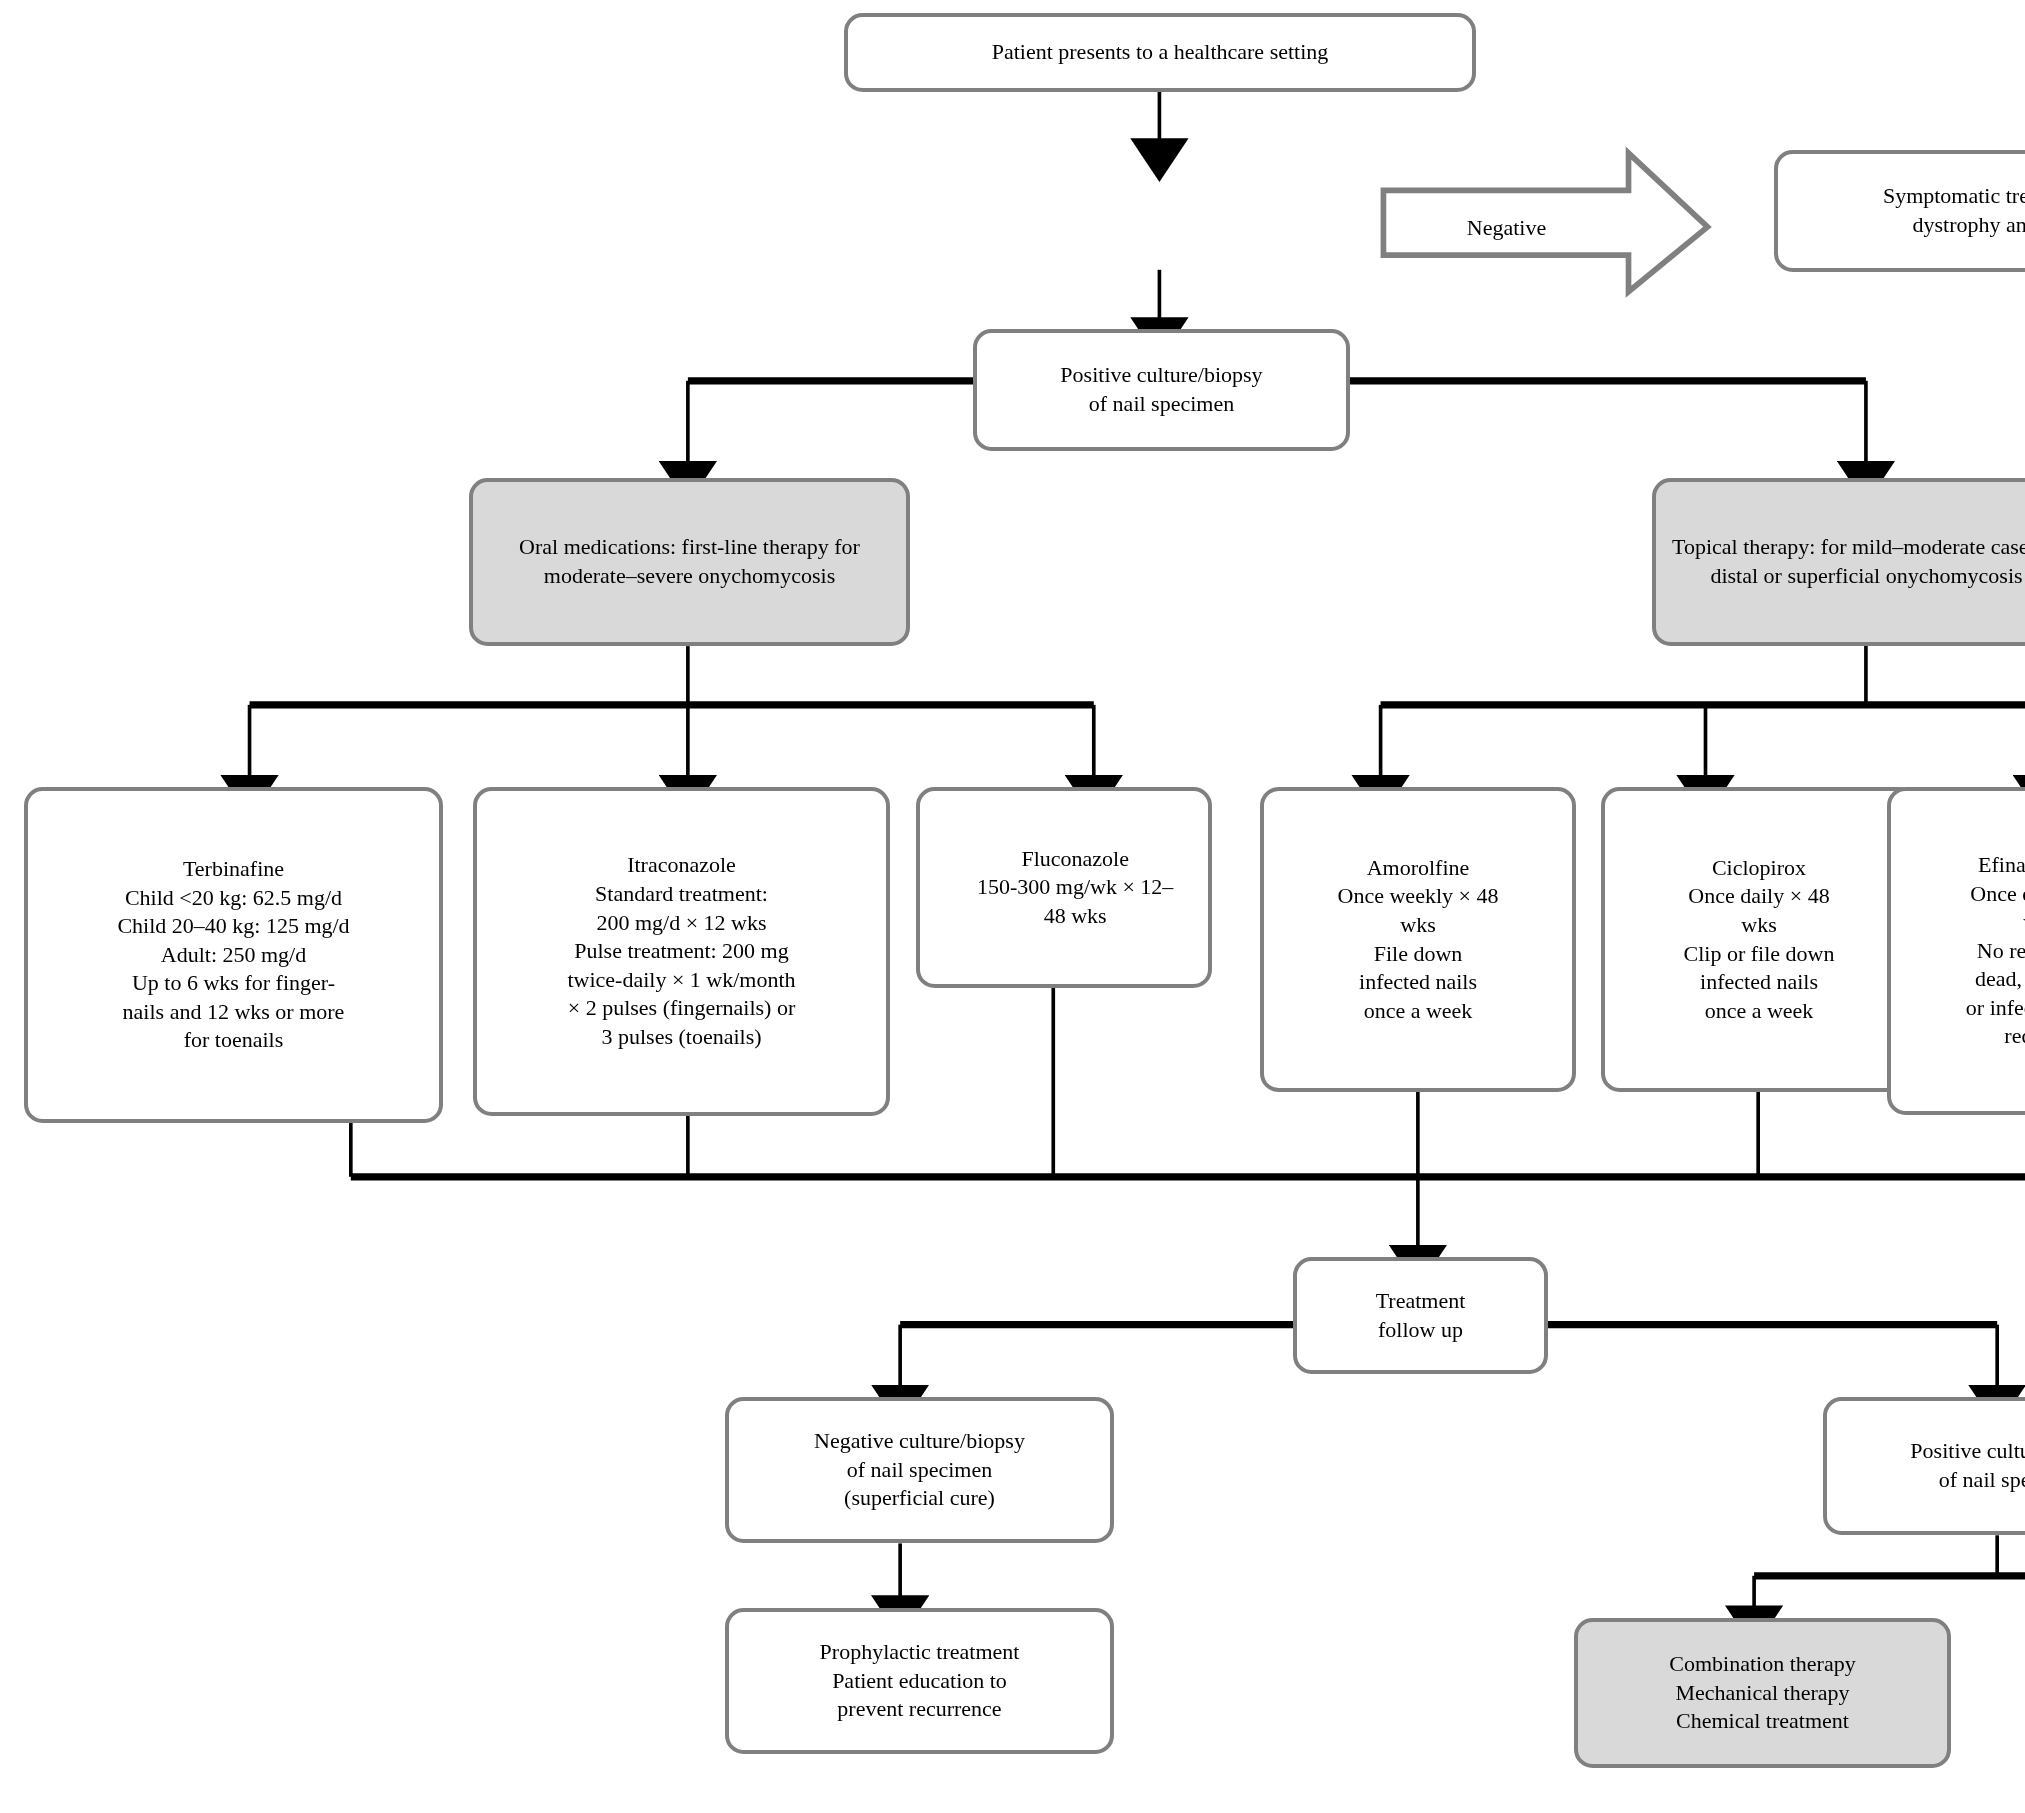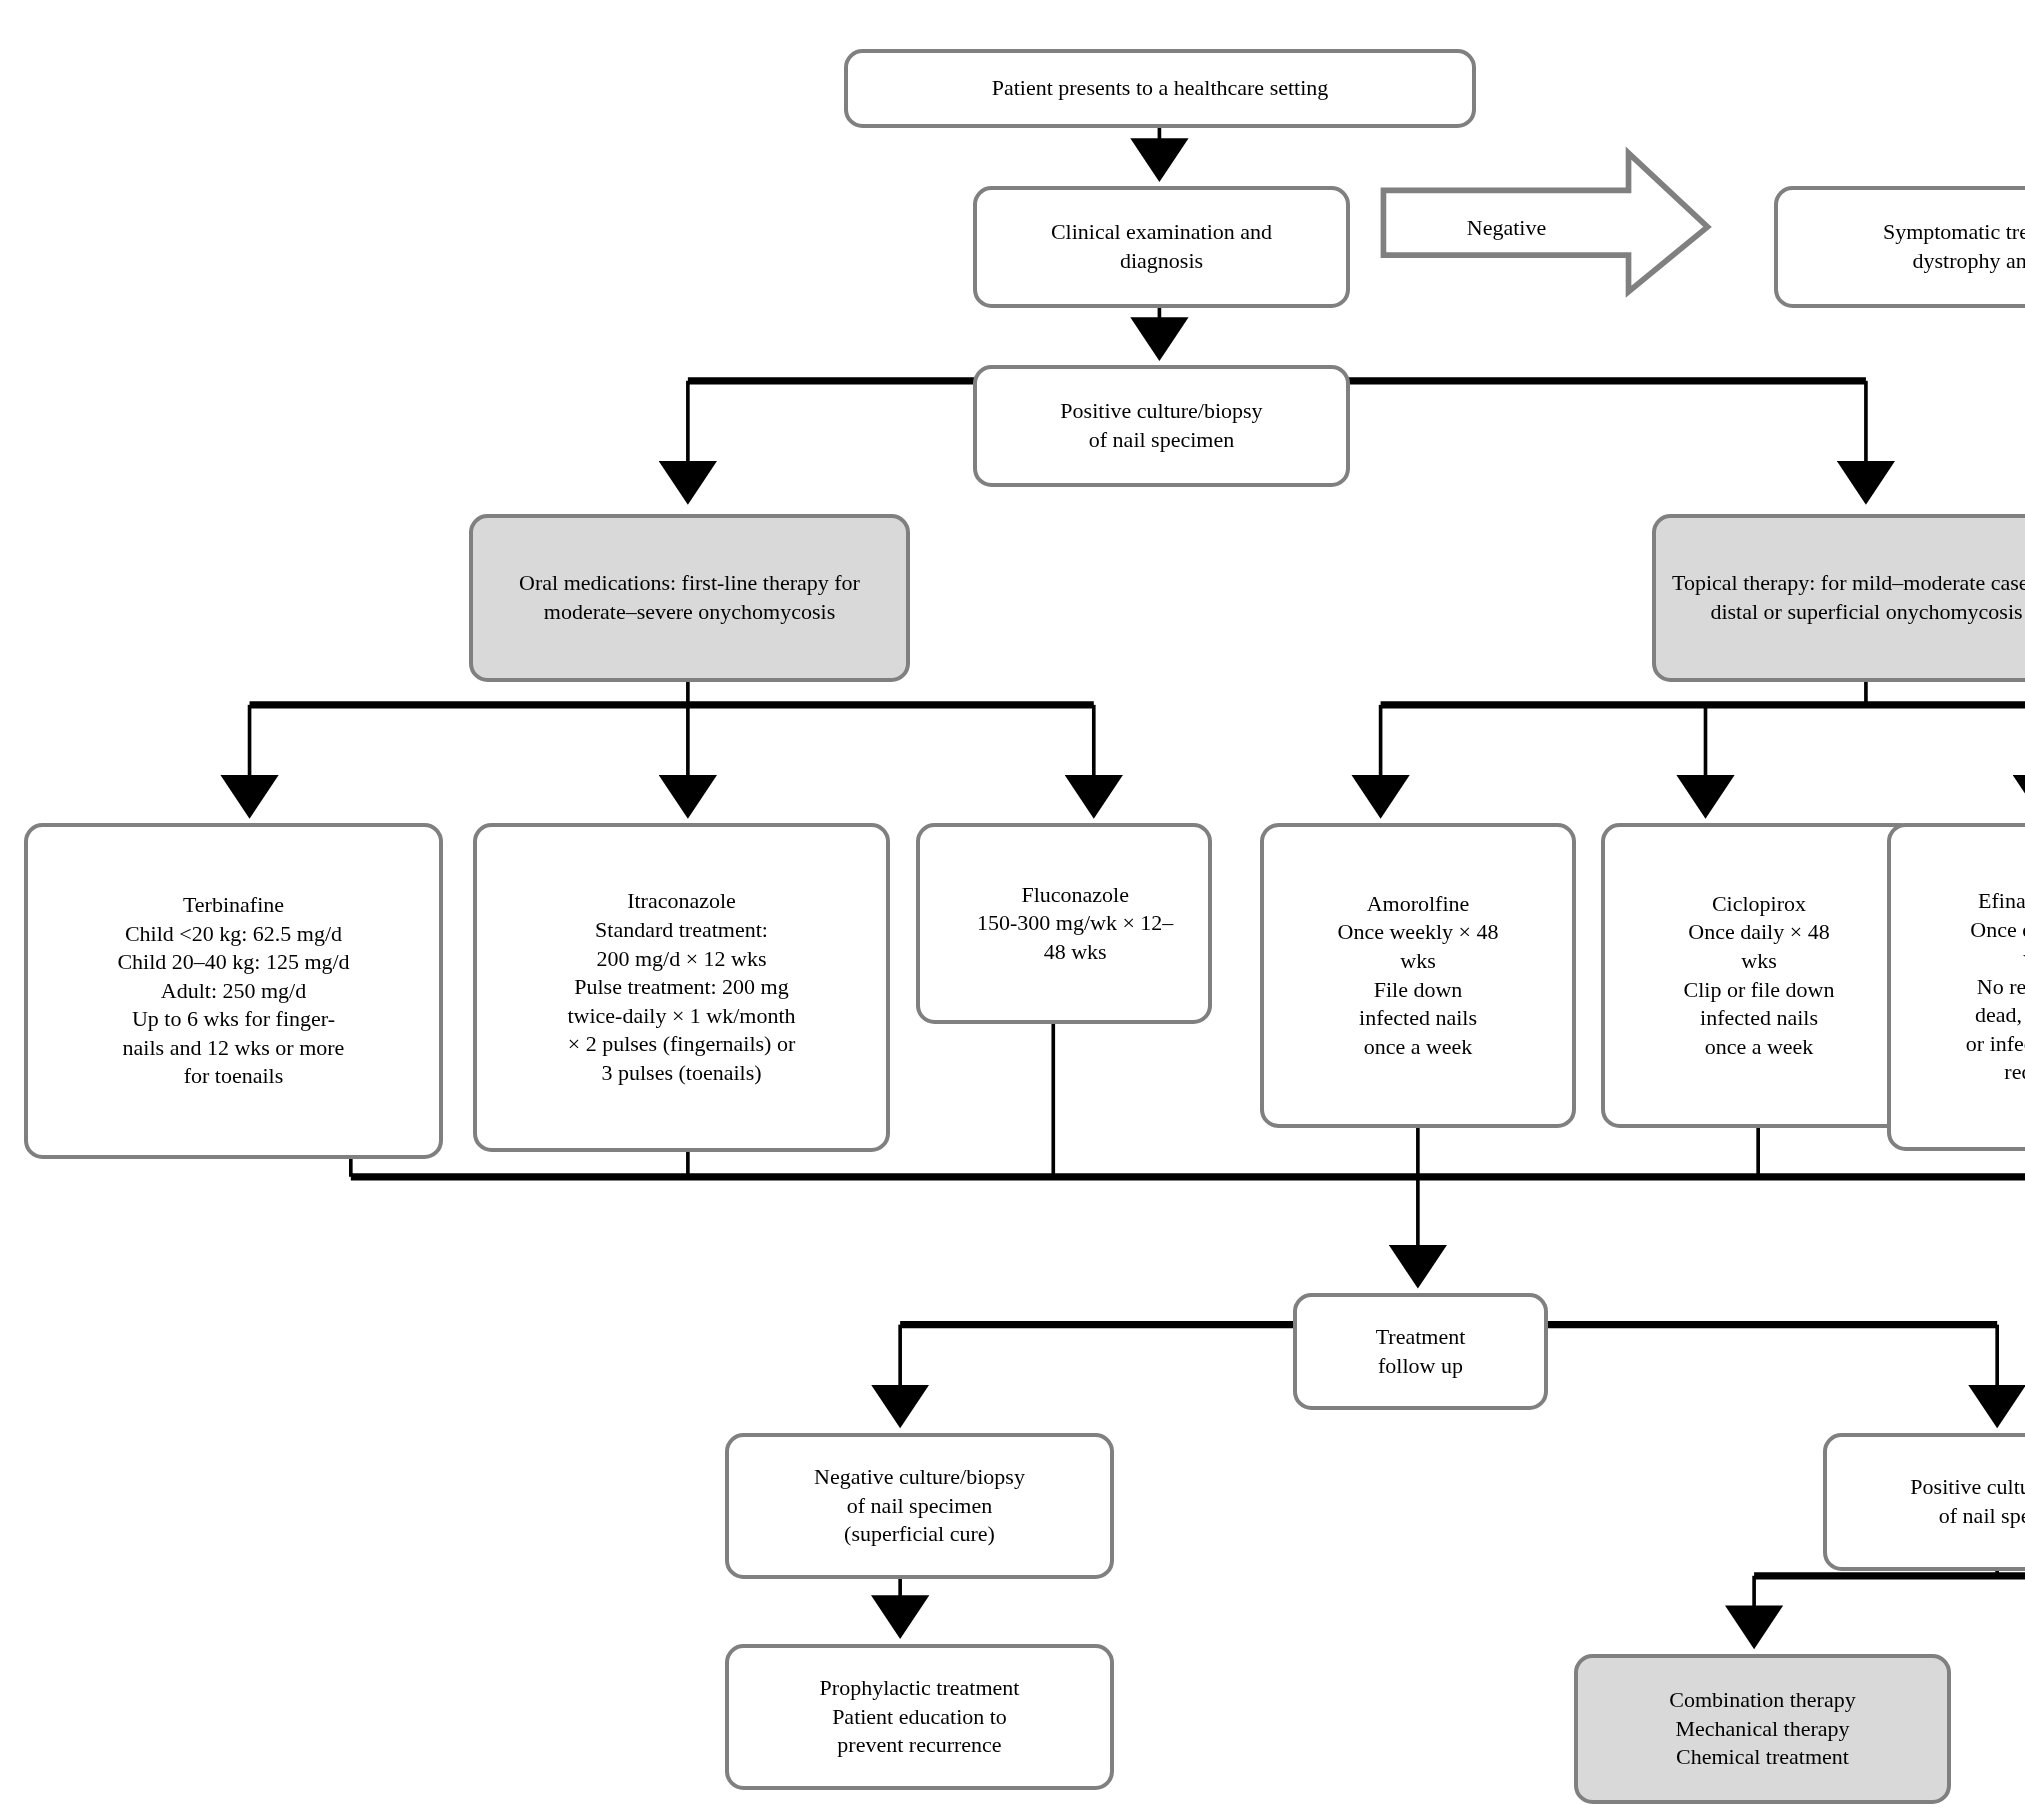--- a/index.html
+++ b/index.html
@@ -1,21 +1,21 @@
 <!DOCTYPE html>
 <html style="font-size:6.5px"><head>
 <meta charset="utf-8">
 <style>
   html,body{margin:0;padding:0;background:#ffffff;}
   body{font-family:"Liberation Serif","DejaVu Serif",serif;}
   #stage{position:relative;width:2523px;height:1814px;background:#fff;overflow:hidden;}
   svg.edges{position:absolute;left:0;top:0;width:2523px;height:1814px;overflow:visible;}
   .node{position:absolute;box-sizing:border-box;display:flex;align-items:center;justify-content:center;
         border:4px solid #808080;border-radius:18.6px;background:#ffffff;color:#000;
-        text-align:center;line-height:1.30;font-size:22px;padding:3.2px 5.7px;margin-top:36px;}
+        text-align:center;line-height:1.30;font-size:22px;padding:3.2px 5.7px;}
   .node.gray{background:#d9d9d9;}
   .node .txt{width:100%;}
   .node b{font-weight:normal;}
   .arrowlabel{position:absolute;display:flex;align-items:center;justify-content:center;
               font-size:22px;color:#000;text-align:center;}
   .line{line-height:1.30;}
 </style>
 </head>
 <body>
 
@@ -74,23 +74,20 @@
       <path d="M5560,3890 L5560,3990" marker-end="url(#ah)"></path>
     </g>
 
     <path d="M3415,470 L4020,470 L4020,378 L4215,560 L4020,720 L4020,630 L3415,630 z" fill="#ffffff" stroke="#808080" stroke-width="14"></path>
   </svg>
 
   <div class="node" style="left:844px;top:13px;width:632px;height:79px;">
     <span class="txt">Patient presents to a healthcare setting</span>
   </div>
 
-  <div class="node" style="left:973px;top:150px;width:377px;height:122px;">
-    <span class="txt"><span class="line">Clinical examination and</span><br><span class="line">diagnosis</span></span>
-  </div>
 
   <div class="arrowlabel" style="left:1393px;top:203px;width:227px;height:49px;">
     <span>Negative</span>
   </div>
 
   <div class="node" style="left:1774px;top:150px;width:486px;height:122px;">
     <span class="txt"><span class="line">Symptomatic treatment of nail</span><br><span class="line">dystrophy and infection</span></span>
   </div>
 
   <div class="node" style="left:973px;top:329px;width:377px;height:122px;">

